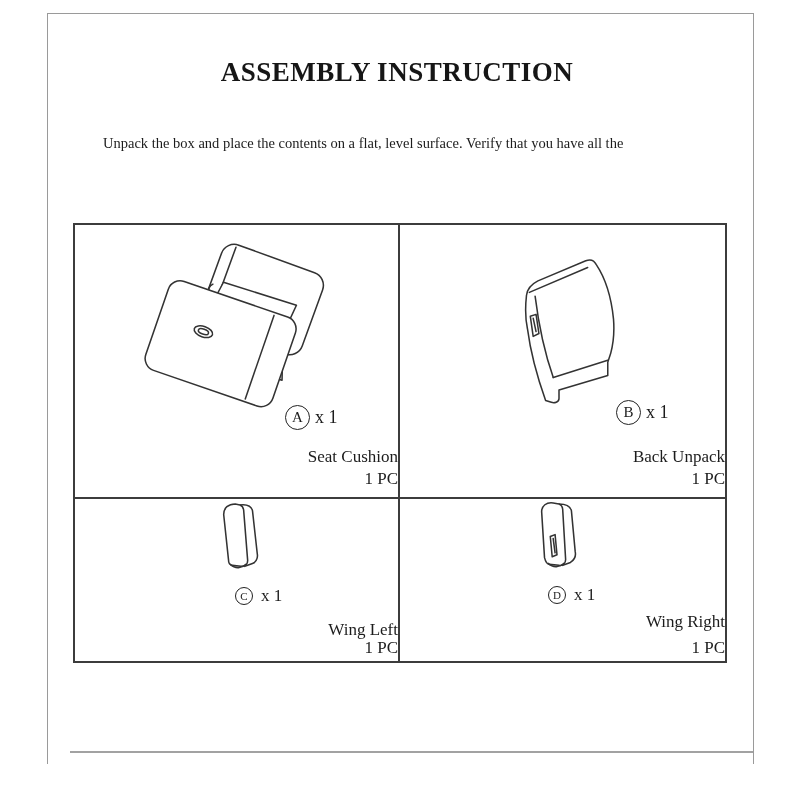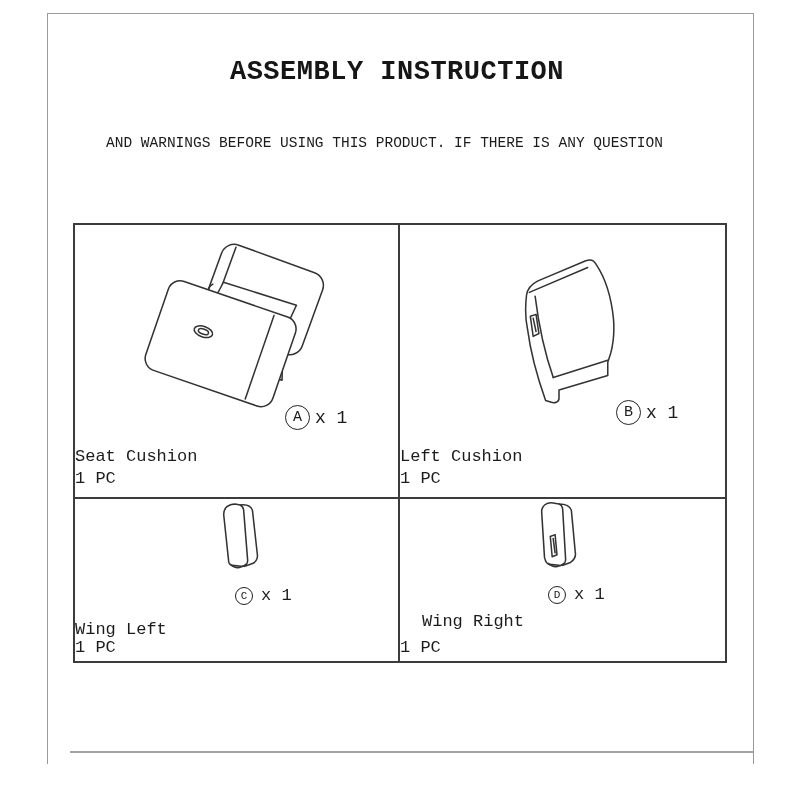--- a/index.html
+++ b/index.html
@@ -1,18 +1,18 @@
 <!DOCTYPE html>
 <html><head>
 <meta charset="utf-8">
 <style>
   html,body{margin:0;padding:0;background:#ffffff;}
   .page{
     position:relative;width:800px;height:800px;background:#ffffff;
-    font-family:Liberation Mono, monospace;color:#1c1c1c;
+    font-family:Liberation Serif, serif;color:#1c1c1c;
     overflow:hidden;
   }
   .page-border{
     position:absolute;left:47px;top:13px;width:705px;height:750px;
     border-left:1px solid #9a9a9a;border-top:1px solid #9a9a9a;border-right:1px solid #9a9a9a;
   }
   .footer-line{
     position:absolute;left:70px;top:751px;width:683px;height:2px;background:#a2a2a2;
   }
   .doc-title{
@@ -42,35 +42,35 @@
     font-size:18px;color:#1c1c1c;
   }
   .badge-circle{
     width:25px;height:25px;border:1.6px solid #222222;border-radius:50%;
     display:flex;align-items:center;justify-content:center;
     font-size:15px;box-sizing:border-box;
   }
   .badge.small{font-size:17px;gap:8px;}
   .badge.small .badge-circle{width:18px;height:18px;border-width:1.3px;font-size:11px;}
   .part-name,.part-count{
-    position:absolute;left:0;width:100%;text-align:left;font-size:17px;color:#1c1c1c;
+    position:absolute;left:0;width:100%;text-align:right;font-size:17px;color:#1c1c1c;
   }
 </style>
 </head>
 <body>
 
 <div class="page">
 
   <div class="page-border"></div>
   <div class="footer-line"></div>
 
   <div class="doc-title">ASSEMBLY INSTRUCTION</div>
 
   <div class="intro">
-    <div class="ln3">AND WARNINGS BEFORE USING THIS PRODUCT. IF THERE IS ANY QUESTION</div>
+    <div class="ln1">Unpack the box and place the contents on a flat, level surface. Verify that you have all the</div>
   </div>
 
   <div class="parts-grid">
 
     <div class="cell cell-a">
       <svg class="drawing" style="left:64px;top:13px;" width="192" height="173" viewBox="0 0 200 180">
         <g transform="rotate(20 128 64)">
           <rect class="face" x="72" y="19" width="112" height="90" rx="14"></rect>
           <line x1="84" y1="22" x2="84" y2="106"></line>
         </g>
@@ -100,21 +100,21 @@
         <path d="M15,37 L76,11"></path>
         <path d="M21,41 C24,65 29,95 40,126"></path>
         <path d="M40,126 L97,108"></path>
         <path class="face" d="M16,62 L22,60 L25,80 L19,83 Z"></path>
         <path d="M19,64 L22,78"></path>
       </svg>
       <div class="badge" style="left:216px;top:175px;">
         <span class="badge-circle">B</span>
         <span>x 1</span>
       </div>
-      <div class="part-name" style="top:222px;">Left Cushion</div>
+      <div class="part-name" style="top:222px;">Back Unpack</div>
       <div class="part-count" style="top:244px;">1 PC</div>
     </div>
 
     <div class="cell cell-c">
       <svg class="drawing" style="left:141px;top:2px;" width="48" height="75" viewBox="0 0 50 78">
         <path class="face" d="M25,4 C33,3 37,6 38,10 L43,55 C44,60 41,64 38,65 L30,68 L25,50 Z"></path>
         <path class="face" d="M8,14 C8,7 13,3 20,3 L25,4 C28,5 29,9 29,12 L33,62 C33,66 30,68 26,68 L17,67 C14,67 13,64 13,61 L8,14 Z"></path>
         <path d="M15,66 C20,71 27,70 31,66"></path>
       </svg>
       <div class="badge small" style="left:160px;top:87px;">
@@ -130,18 +130,18 @@
         <path class="face" d="M27,4 C35,4 39,7 40,11 L44,54 C45,59 42,63 39,65 L31,68 L26,50 Z"></path>
         <path class="face" d="M9,12 C9,6 14,2 21,3 L27,4 C30,5 31,8 31,11 L34,62 C34,66 31,69 27,68 L17,67 C14,67 13,64 12,60 L9,12 Z"></path>
         <path class="face" d="M18,38 L23,36 L25,57 L20,59 Z"></path>
         <path d="M21,40 L23,55"></path>
         <path d="M16,66 C21,71 28,70 32,66"></path>
       </svg>
       <div class="badge small" style="left:148px;top:86px;">
         <span class="badge-circle">D</span>
         <span>x 1</span>
       </div>
-      <div class="part-name" style="top:113px;margin-left:22px;">Wing Right</div>
+      <div class="part-name" style="top:113px;">Wing Right</div>
       <div class="part-count" style="top:139px;">1 PC</div>
     </div>
 
   </div>
 </div>
 
 </body></html>

